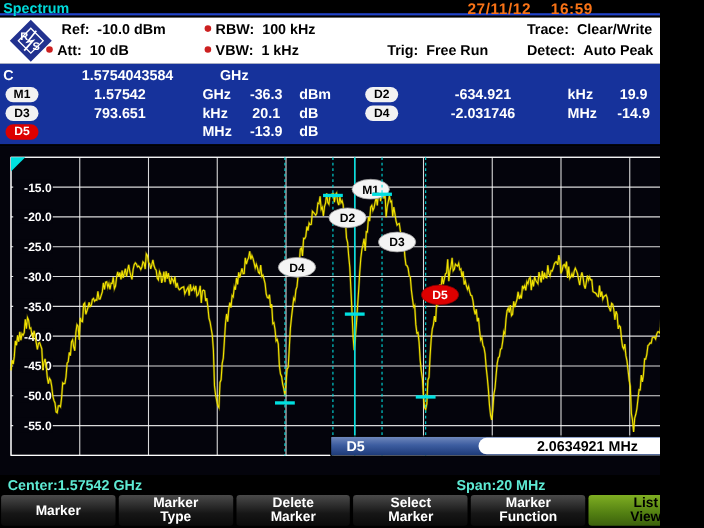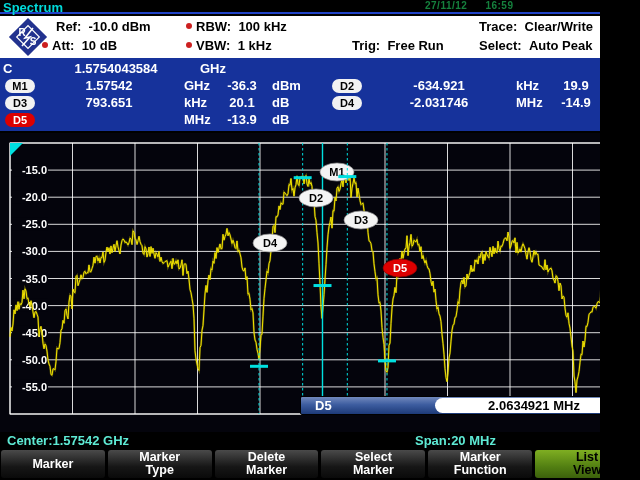--- a/index.html
+++ b/index.html
@@ -6,21 +6,21 @@
   html,body { background:#000; }
   #screen {
     position:relative; width:600px; height:480px; overflow:hidden;
     background:#000; font-family:"Liberation Sans", sans-serif;
     -webkit-font-smoothing:none;
   }
   
   #topbar { position:absolute; left:0; top:0; width:640px; height:14px; background:#000;
             border-bottom:2px solid #2143c8; }
   #topbar .title { position:absolute; left:3px; top:0px; color:#00d9d9; font-size:13px; font-weight:bold; }
-  #topbar .datetime { position:absolute; left:425px; top:0px; color:#15803d; font-size:10px; font-weight:bold; letter-spacing:.5px; }
+  #topbar .datetime { position:absolute; left:425px; top:0px; color:#f97316; font-size:14px; font-weight:bold; letter-spacing:.5px; }
   #topbar .datetime .time { margin-left:18px; }
   
   #settings { position:absolute; left:0; top:16px; width:640px; height:42px; background:#ffffff; color:#000; }
   #settings .cell { position:absolute; font-size:13px; font-weight:bold; white-space:nowrap; }
   .dot { display:inline-block; width:6px; height:6px; border-radius:50%; background:#cc2020; vertical-align:2px; margin-right:4px; }
   #logo { position:absolute; left:6px; top:-1px; }
   
   #mtable { position:absolute; left:0; top:58px; width:640px; height:75px; background:#16329b; color:#fff;
             font-size:13px; font-weight:bold; border-bottom:2px solid #000; }
   .mrow { position:absolute; height:16px; }
@@ -70,21 +70,21 @@
       <path d="M27 13 L19 23 L24 22 L16 31" stroke="#ffffff" stroke-width="1.6" fill="none"></path>
       <text x="16" y="21" font-size="10" font-weight="bold" fill="#ffffff" text-anchor="middle" font-family="Liberation Sans, sans-serif">R</text>
       <text x="27" y="30" font-size="10" font-weight="bold" fill="#ffffff" text-anchor="middle" font-family="Liberation Sans, sans-serif">S</text>
     </svg>
     <div class="cell" style="left:56px;top:3px"><span>Ref:</span>&nbsp;&nbsp;<span>-10.0 dBm</span></div>
     <div class="cell" style="left:42px;top:22px"><span class="dot"></span><span>Att:</span>&nbsp;&nbsp;<span>10 dB</span></div>
     <div class="cell" style="left:186px;top:3px"><span class="dot"></span><span>RBW:</span>&nbsp;&nbsp;<span>100 kHz</span></div>
     <div class="cell" style="left:186px;top:22px"><span class="dot"></span><span>VBW:</span>&nbsp;&nbsp;<span>1 kHz</span></div>
     <div class="cell" style="left:352px;top:22px"><span>Trig:</span>&nbsp;&nbsp;<span>Free Run</span></div>
     <div class="cell" style="left:479px;top:3px"><span>Trace:</span>&nbsp;&nbsp;<span>Clear/Write</span></div>
-    <div class="cell" style="left:479px;top:22px"><span>Select:</span>&nbsp;&nbsp;<span>Auto Peak</span></div>
+    <div class="cell" style="left:479px;top:22px"><span>Detect:</span>&nbsp;&nbsp;<span>Auto Peak</span></div>
   </div>
 
   <div id="mtable">
     <div class="mrow" style="left:0;top:4px;width:328px">
       <span class="clabel">C</span>
       <span class="num" style="left:40px;width:152px">1.5754043584</span>
       <span class="unit" style="left:200px">GHz</span>
     </div>
 
     <div class="mrow" style="left:0;top:21px;width:328px">

